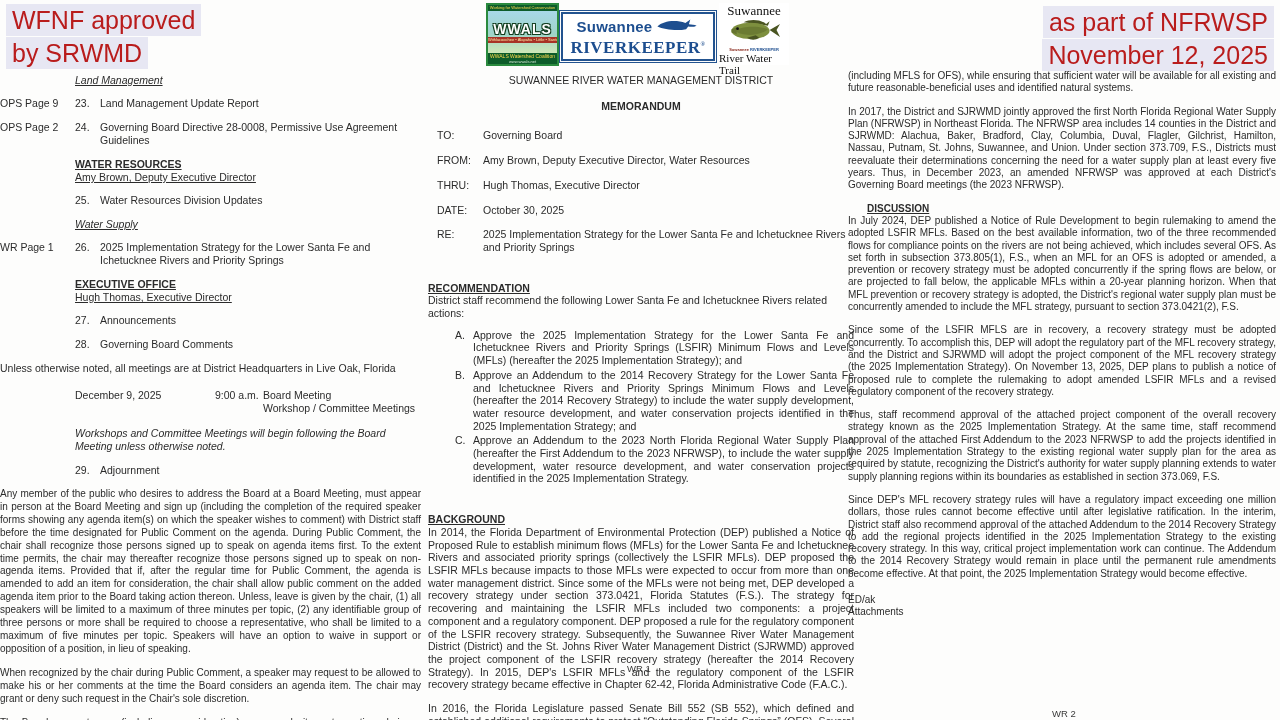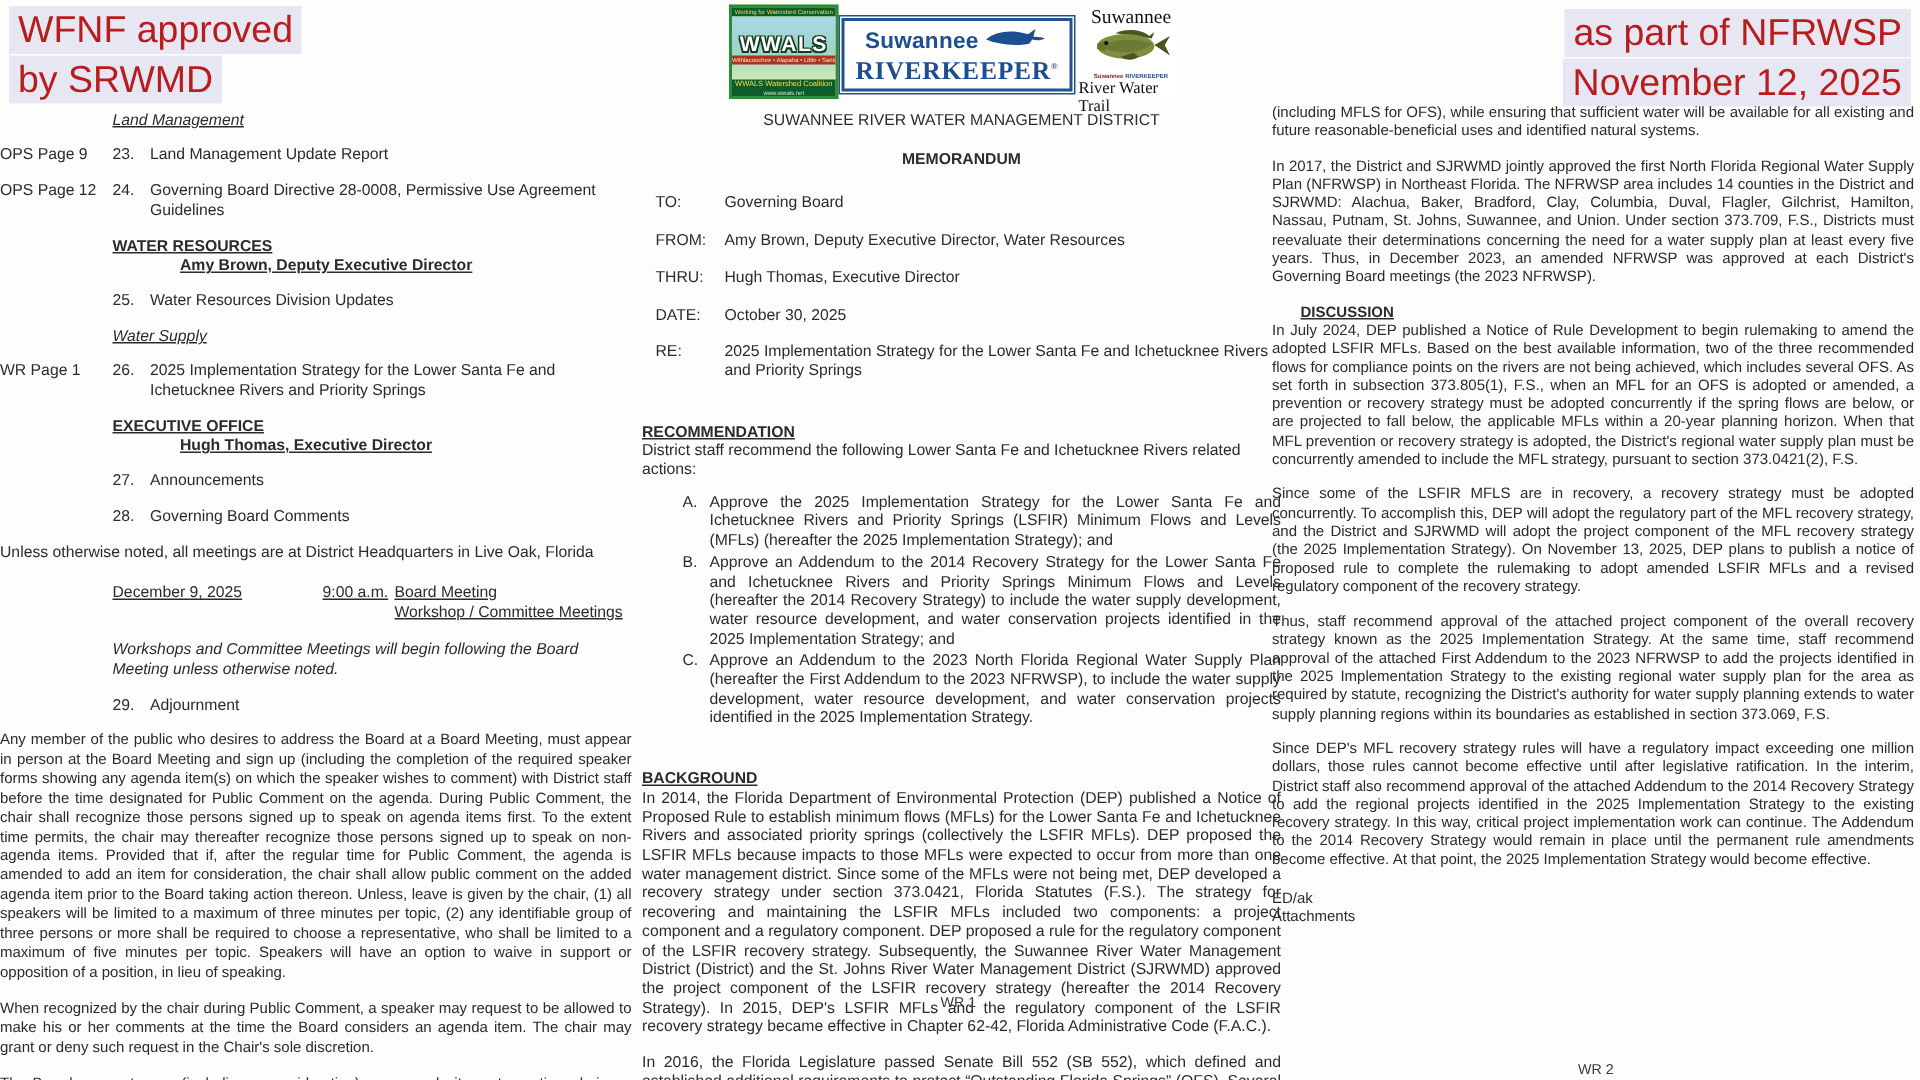--- a/index.html
+++ b/index.html
@@ -36,25 +36,25 @@
   .wtr-mid .r{color:#8a2a1e;font-weight:bold;}
   .wtr-mid .b{color:#1d4e8f;font-weight:bold;}
   .wtr-bot{font-family:"Liberation Serif", serif;font-size:11px;color:#111;line-height:12px;}
   
   .col{position:absolute;box-sizing:border-box;}
   .col-left{left:0;top:74px;width:421px;font-size:10.5px;line-height:13px;}
   .col-mid{left:428px;top:74px;width:426px;font-size:10.5px;line-height:12.7px;}
   .col-right{left:848px;top:70px;width:428px;font-size:10px;line-height:12.3px;}
   .sec-italic{font-style:italic;text-decoration:underline;margin-left:75px;margin-bottom:10px;}
   .hd{font-weight:bold;text-decoration:underline;margin-left:75px;}
-  .hd2{font-weight:bold;text-decoration:underline;margin-left:120px;margin-bottom:10px;}
+  .hd2{font-weight:normal;text-decoration:underline;margin-left:75px;margin-bottom:10px;}
   .row3{display:grid;grid-template-columns:75px 25px 1fr;margin-bottom:11px;}
   .row3 .pg{white-space:nowrap;}
   .note{margin-bottom:14px;margin-top:6px;}
-  .meeting{display:grid;grid-template-columns:140px 48px 1fr;margin-left:75px;margin-bottom:12px;text-decoration:underline;}
+  .meeting{display:grid;grid-template-columns:140px 48px 1fr;margin-left:75px;margin-bottom:12px;}
   .inote{font-style:italic;margin-left:75px;margin-bottom:11px;width:330px;}
   .para{font-size:10px;line-height:12.9px;text-align:justify;margin-bottom:11px;}
   
   .m-org{text-align:center;margin-bottom:13px;}
   .m-title{text-align:center;font-weight:bold;margin-bottom:17px;}
   .m-field{display:grid;grid-template-columns:46px 1fr;padding-left:9px;margin-bottom:12px;}
   .m-hd{font-weight:bold;text-decoration:underline;margin-top:28px;}
   .m-para{text-align:justify;margin-bottom:11px;}
   .rec-item{display:grid;grid-template-columns:18px 1fr;margin-left:27px;margin-bottom:2px;text-align:justify;}
   .pgfoot{position:absolute;font-size:9.5px;color:#3a3a3a;}
@@ -119,21 +119,21 @@
 
 <div class="col col-left">
   <div class="sec-italic">Land Management</div>
 
   <div class="row3">
     <span class="pg">OPS Page 9</span>
     <span>23.</span>
     <span>Land Management Update Report</span>
   </div>
   <div class="row3">
-    <span class="pg">OPS Page 12</span>
+    <span class="pg">OPS Page 2</span>
     <span>24.</span>
     <span>Governing Board Directive 28-0008, Permissive Use Agreement Guidelines</span>
   </div>
 
   <div class="hd">WATER RESOURCES</div>
   <div class="hd2">Amy Brown, Deputy Executive Director</div>
 
   <div class="row3">
     <span class="pg"></span>
     <span>25.</span>

